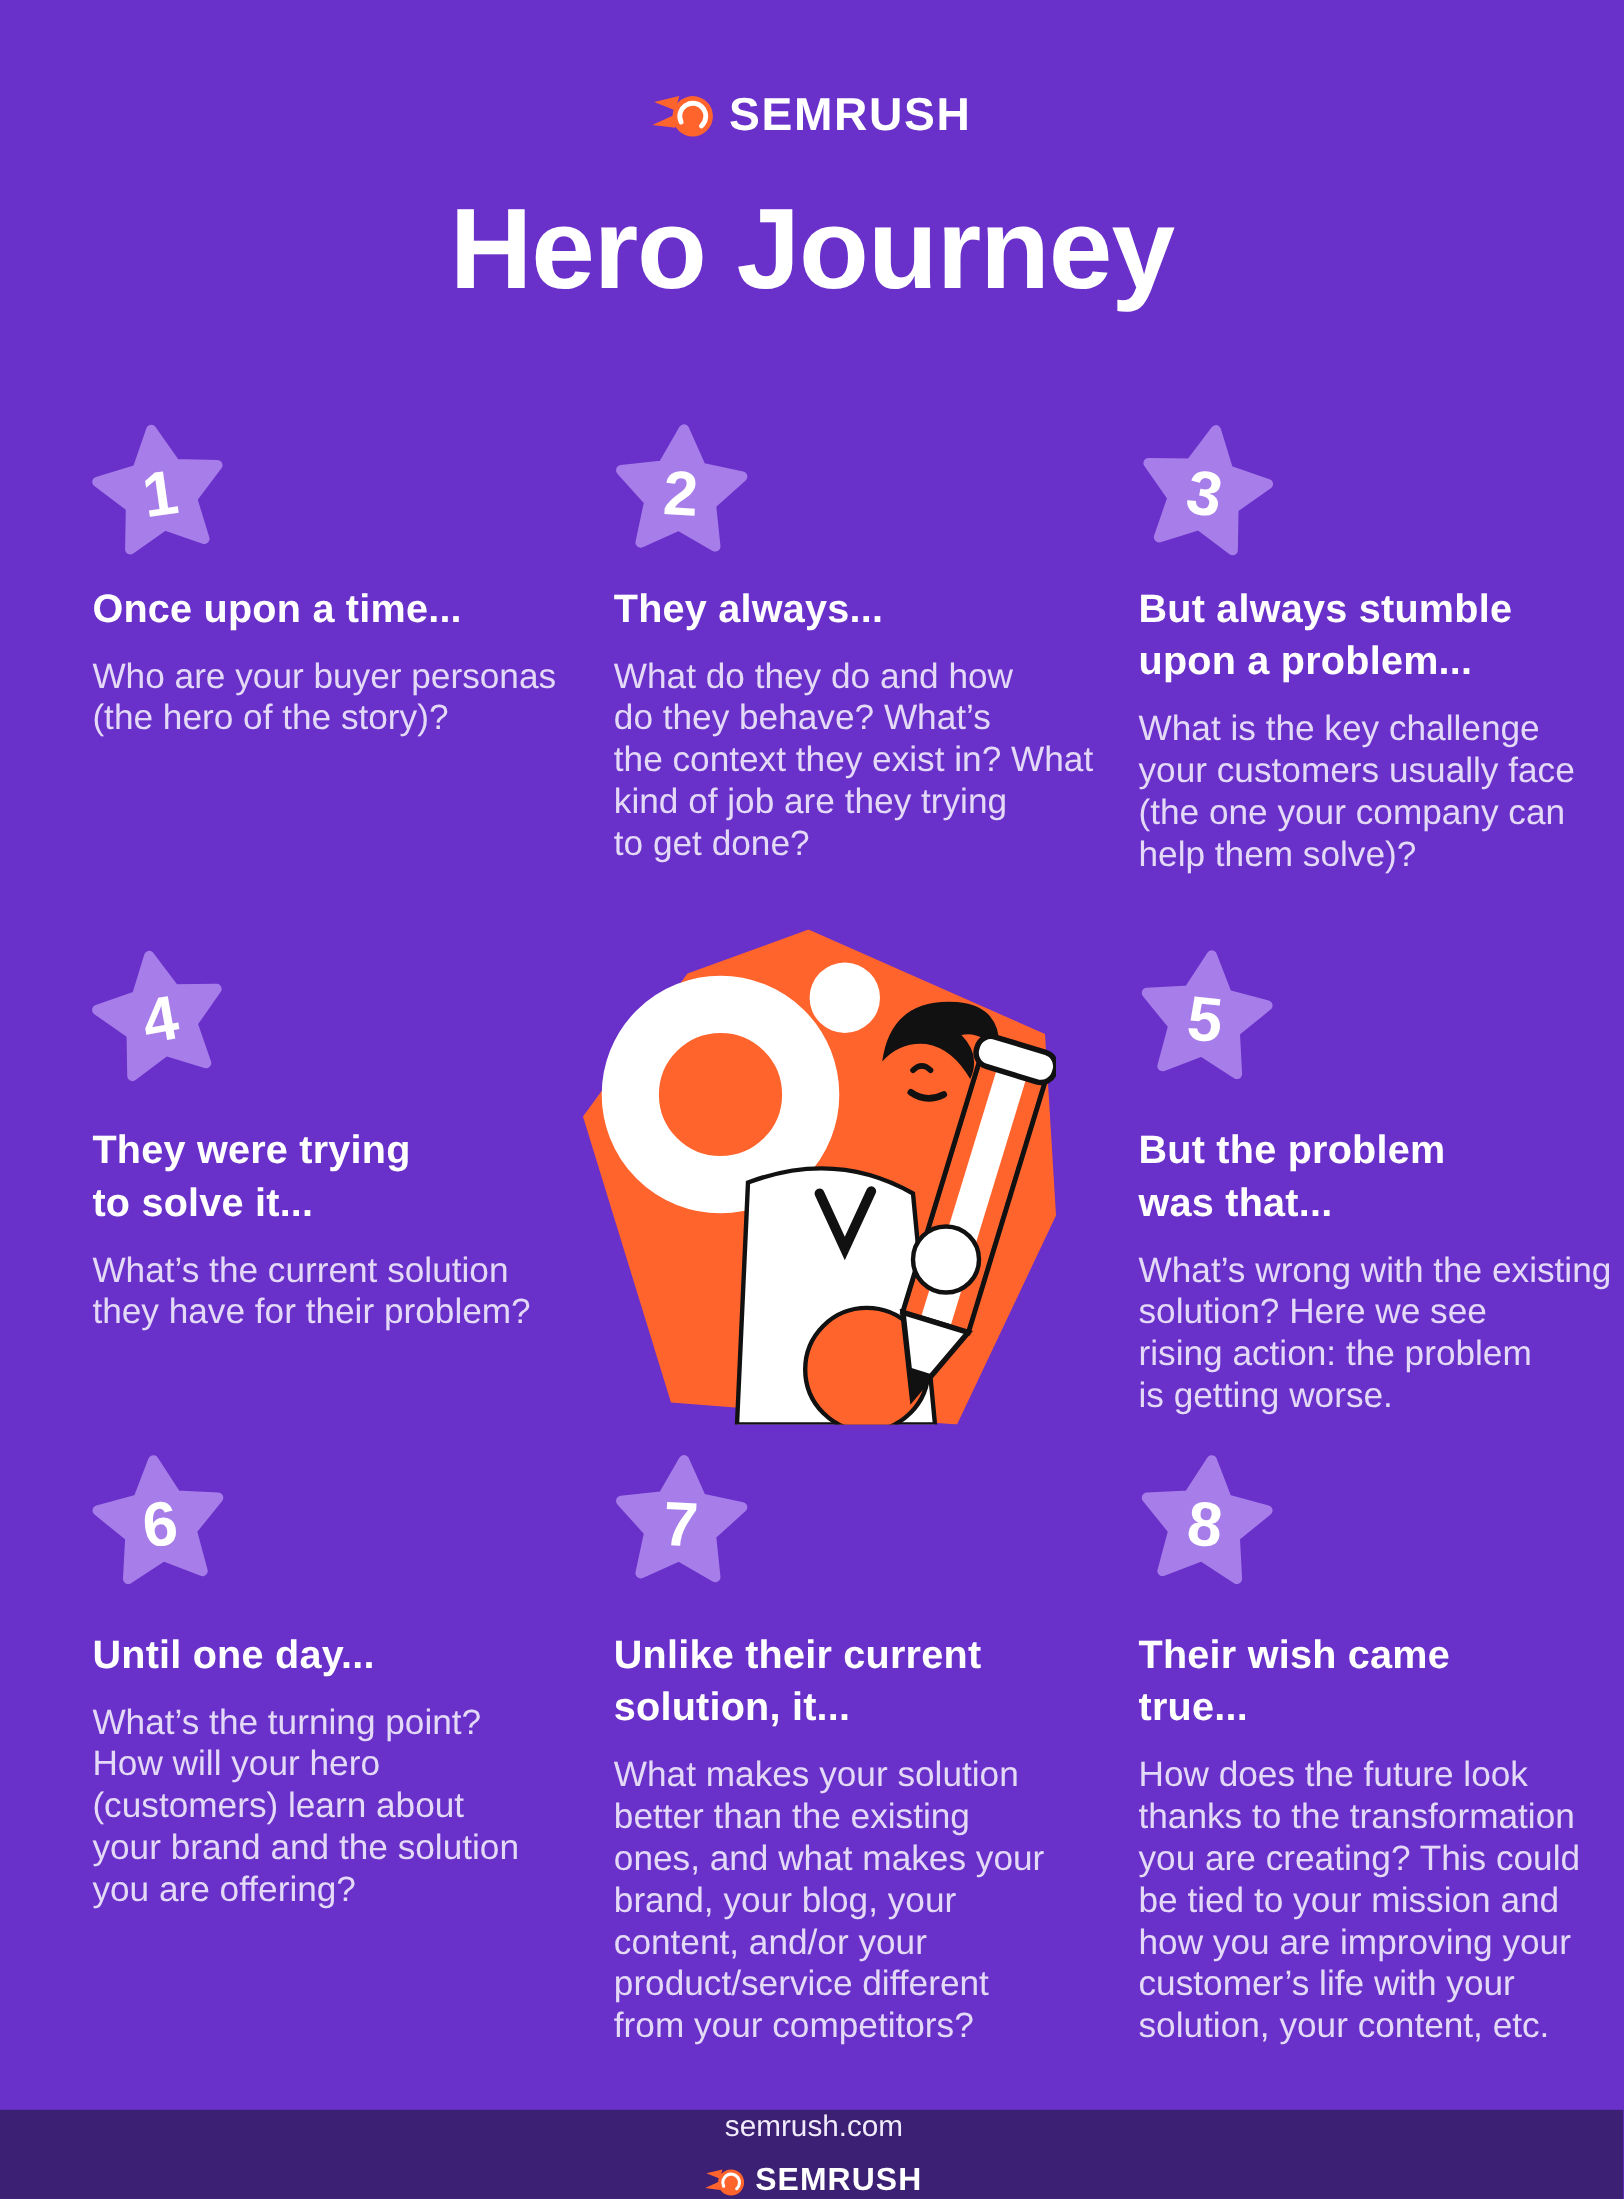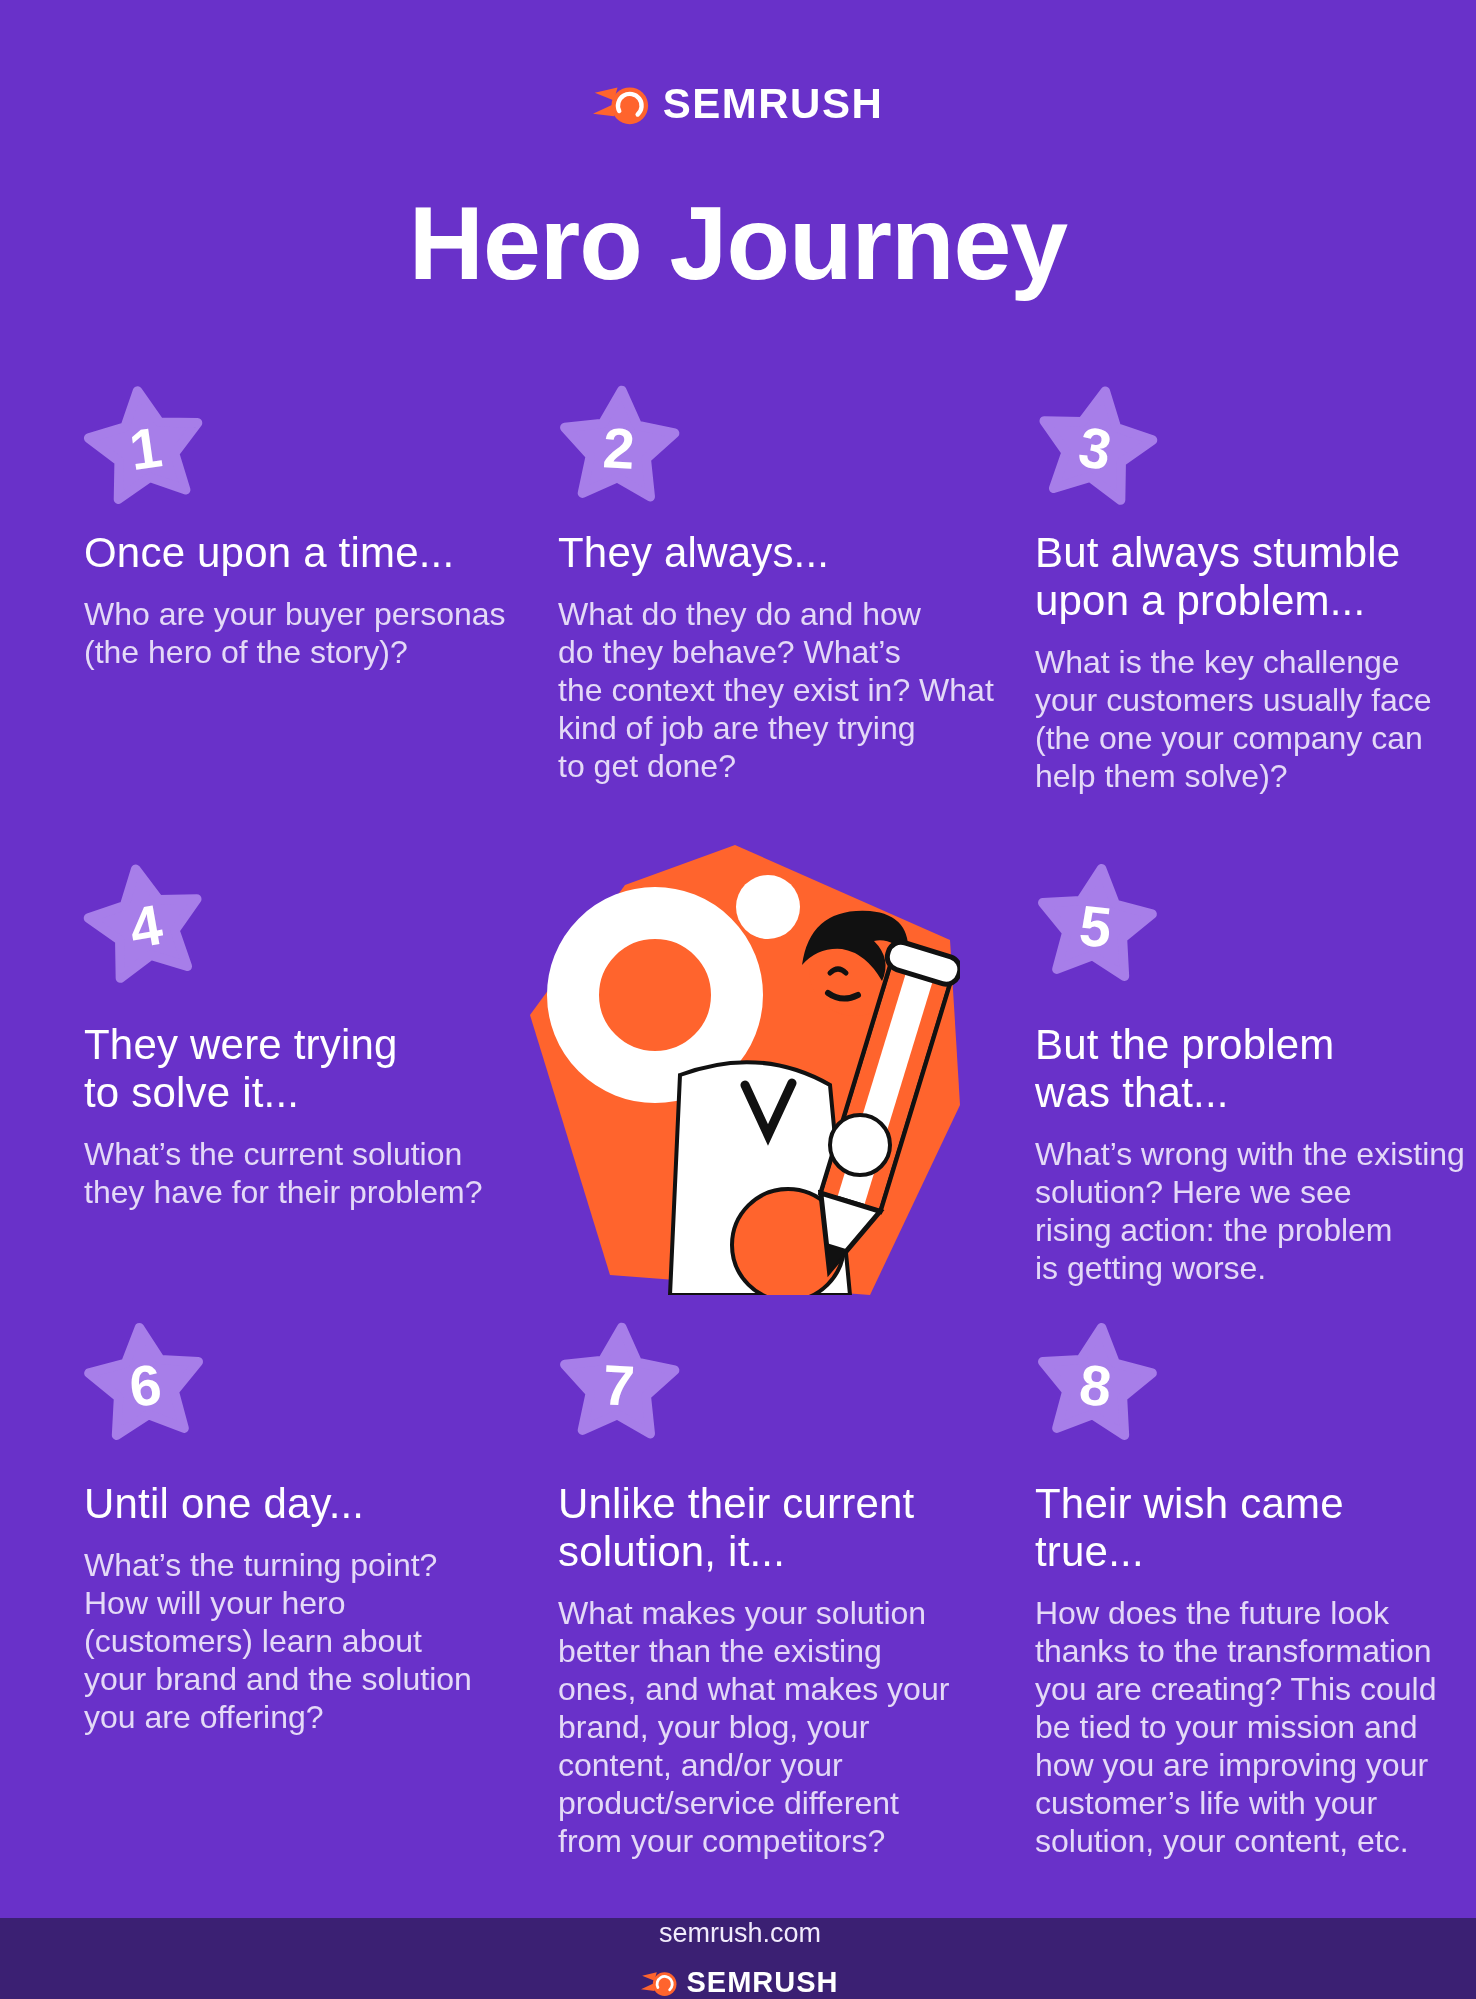--- a/index.html
+++ b/index.html
@@ -11,42 +11,42 @@
   }
   
   .header-logo {
     position:absolute; top:80px; left:0; width:100%;
     display:flex; justify-content:center; align-items:center; gap:14px;
   }
   .brand-text {
     color:#FFFFFF; font-size:42px; font-weight:bold; letter-spacing:1.5px;
   }
   .title {
-    position:absolute; top:184px; left:0; width:100%;
+    position:absolute; top:168px; left:0; width:100%;
     margin:0; text-align:center;
     font-size:104px; font-weight:bold; color:#FFFFFF; letter-spacing:-1px;
   }
   
   .cell { position:absolute; width:460px; }
   .c1 { left:84px; }
   .c2 { left:558px; }
   .c3 { left:1035px; width:440px; }
   .r1 { top:385px; }
   .r2 { top:863px; }
   .r3 { top:1322px; }
   .star-wrap { height:118px; margin-bottom:26px; }
   .r2 .star-wrap, .r3 .star-wrap { margin-bottom:40px; }
   .star { width:122px; height:118px; overflow:visible; }
   .star text {
     fill:#FFFFFF; font-size:54px; font-weight:bold;
     font-family:"Liberation Sans", sans-serif;
   }
   .step-heading {
     margin:0 0 18px 0;
-    font-size:42px; line-height:48px; font-weight:normal; color:#FFFFFF;
+    font-size:36px; line-height:48px; font-weight:bold; color:#FFFFFF;
     white-space:pre-line; letter-spacing:0.2px;
   }
   .step-body {
     margin:0;
     font-size:32px; line-height:38px; color:#E4D9F7;
     white-space:pre-line;
   }
   
   .illustration { position:absolute; left:530px; top:845px; width:430px; height:450px; }
   

